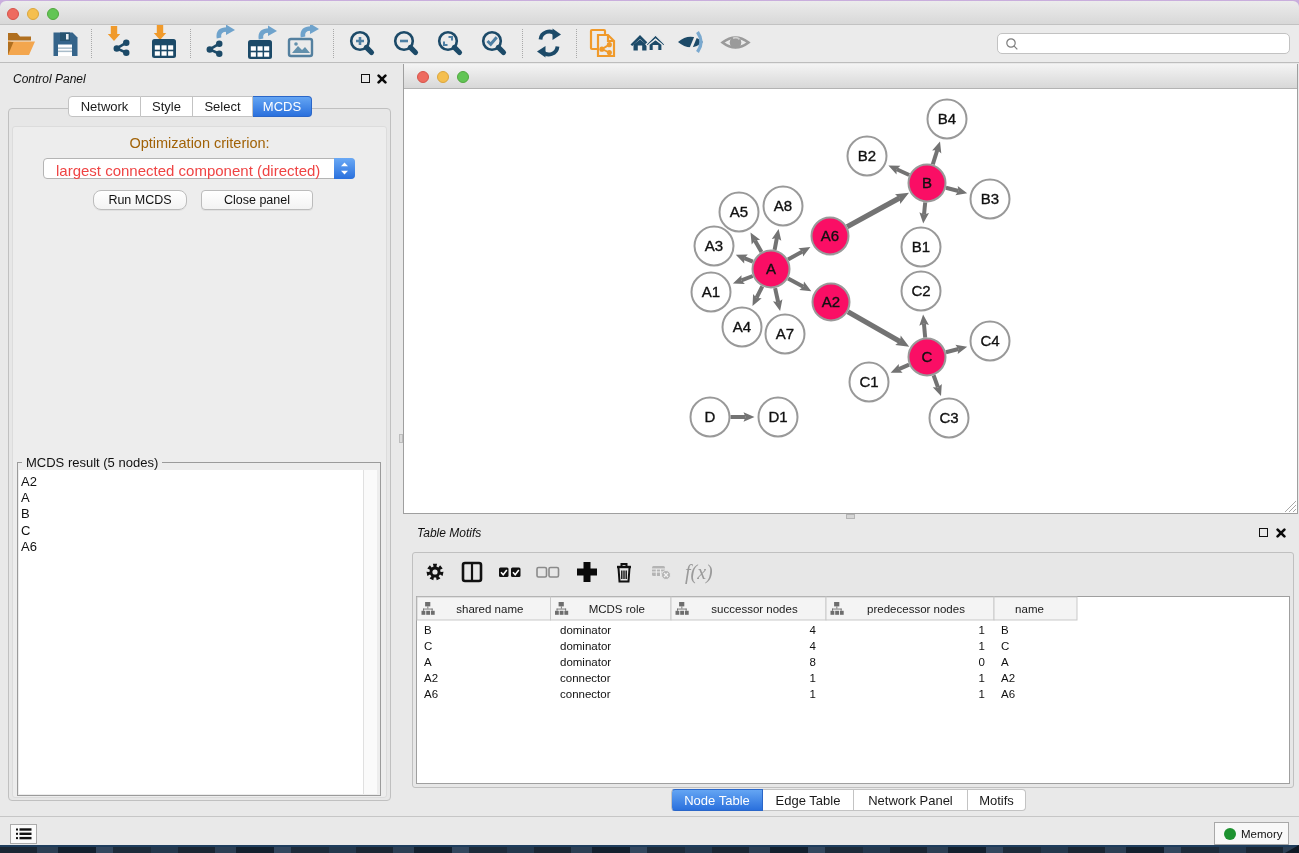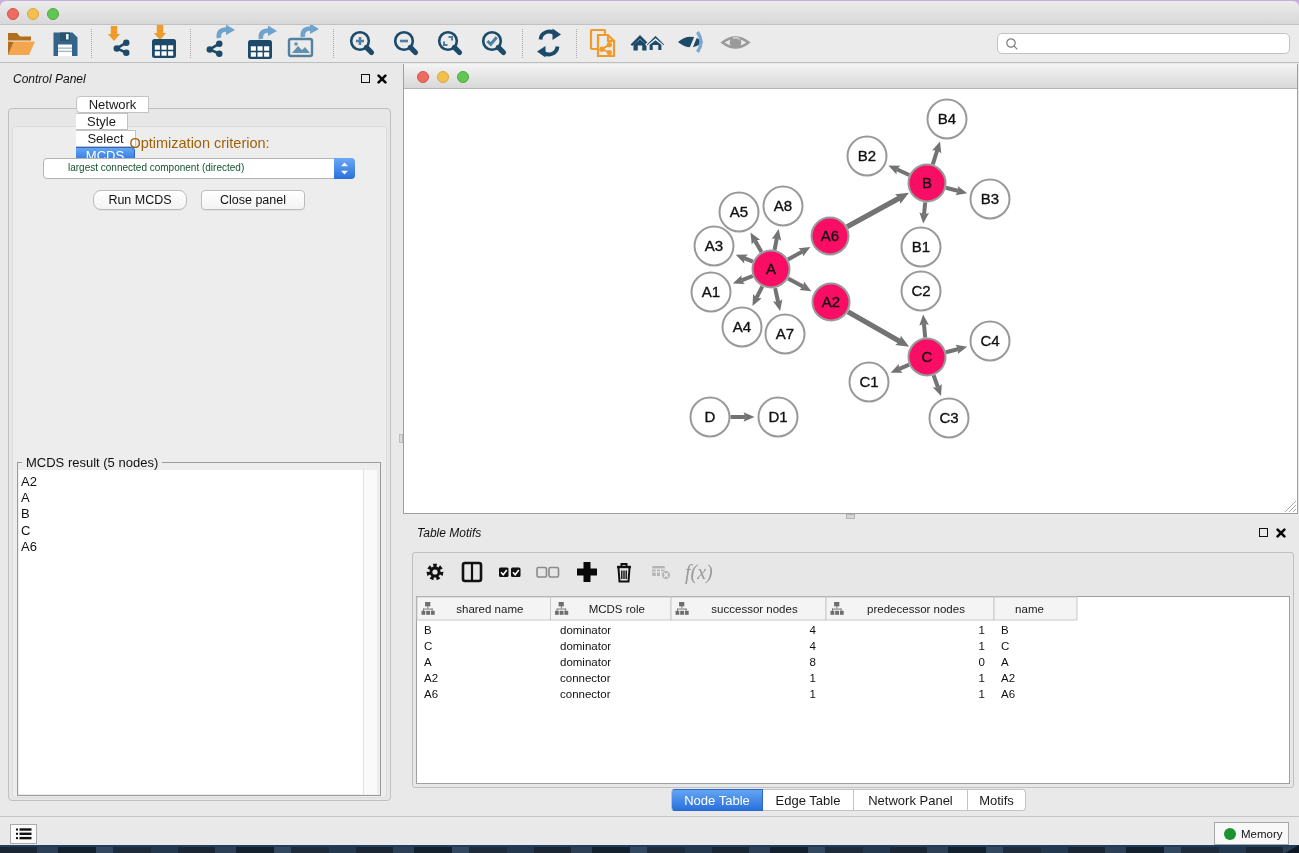--- a/index.html
+++ b/index.html
@@ -167,40 +167,40 @@
 
 <div class="abs panel-title" style="left:13px;top:72px;">Control Panel</div>
 <div class="winbtn-sq" style="left:361px;top:74px;"></div>
 <svg class="abs" style="left:377px;top:74px;" width="10" height="10" viewBox="0 0 10 10">
     <path d="M1.6 1.6 L8.4 8.4 M8.4 1.6 L1.6 8.4" stroke="#0a0a0a" stroke-width="2.6" stroke-linecap="round"></path>
   </svg>
 
 <div class="abs" style="left:8px;top:108px;width:383px;height:693px;background:#e7e7e7;border:1px solid #c0c0c0;border-radius:4px;"></div>
 <div class="abs" style="left:12px;top:126px;width:375px;height:672px;background:#ededed;border:1px solid #dcdcdc;border-radius:3px;"></div>
 
-<div class="tabseg" style="left:76px;top:96px;flex-direction:column;">
+<div class="tabseg" style="left:68px;top:96px;">
   <div class="t" style="width:73px;">Network</div>
   <div class="t" style="width:52px;">Style</div>
   <div class="t" style="width:60px;">Select</div>
   <div class="t sel" style="width:59px;">MCDS</div>
 </div>
 
 <div class="abs" style="left:0;top:135px;width:399px;text-align:center;font-size:14.5px;color:#a16207;">Optimization criterion:</div>
 
 <div class="abs" style="left:43px;top:158px;width:312px;height:21px;background:#fff;border:1px solid #b4b4b4;border-radius:4px;">
-  <div style="position:absolute;left:12px;top:2.5px;font-size:10px;color:#14532d;margin-left:12px;">largest connected component (directed)</div>
+  <div style="position:absolute;left:12px;top:2.5px;font-size:15px;color:#ef4444;">largest connected component (directed)</div>
   <div style="position:absolute;right:-1px;top:-1px;width:21px;height:21px;border-radius:0 4px 4px 0;background:linear-gradient(#6aa9f5,#2a70dd);">
     <svg width="21" height="21" viewBox="0 0 21 21">
         <path d="M7 8.2 L10.5 4.6 L14 8.2 Z" fill="#fff"></path>
         <path d="M7 12.8 L10.5 16.4 L14 12.8 Z" fill="#fff"></path>
       </svg>
   </div>
 </div>
 <div class="btn" style="left:93px;top:190px;width:94px;height:20px;border-radius:8px;">Run MCDS</div>
-<div class="btn" style="left:201px;top:190px;width:104px;height:20px;">Close panel</div>
+<div class="btn" style="left:201px;top:190px;width:112px;height:20px;">Close panel</div>
 
 <div class="abs" style="left:17px;top:462px;width:364px;height:334px;border:1px solid #9b9b9b;"></div>
 <div class="abs" style="left:22px;top:455px;background:#ededed;padding:0 4px;font-size:13px;color:#111;">MCDS result (5 nodes)</div>
 <div class="abs" style="left:19px;top:470px;width:358px;height:324px;background:#fff;"></div>
 <div class="abs" style="left:363px;top:470px;width:14px;height:324px;background:#fafafa;border-left:1px solid #e0e0e0;"></div>
 <div class="abs" style="left:21px;top:474px;font-size:13px;color:#111;line-height:16.2px;">A2<br>A<br>B<br>C<br>A6</div>
 
 <div class="abs" style="left:403px;top:64px;width:895px;height:450px;background:#fff;border:1px solid #9f9f9f;"></div>
 <svg class="abs" style="left:404px;top:65px;" width="8" height="9" viewBox="0 0 8 9">
     <polygon points="0,0 8,0 0,9" fill="#3b6fd2"></polygon>

